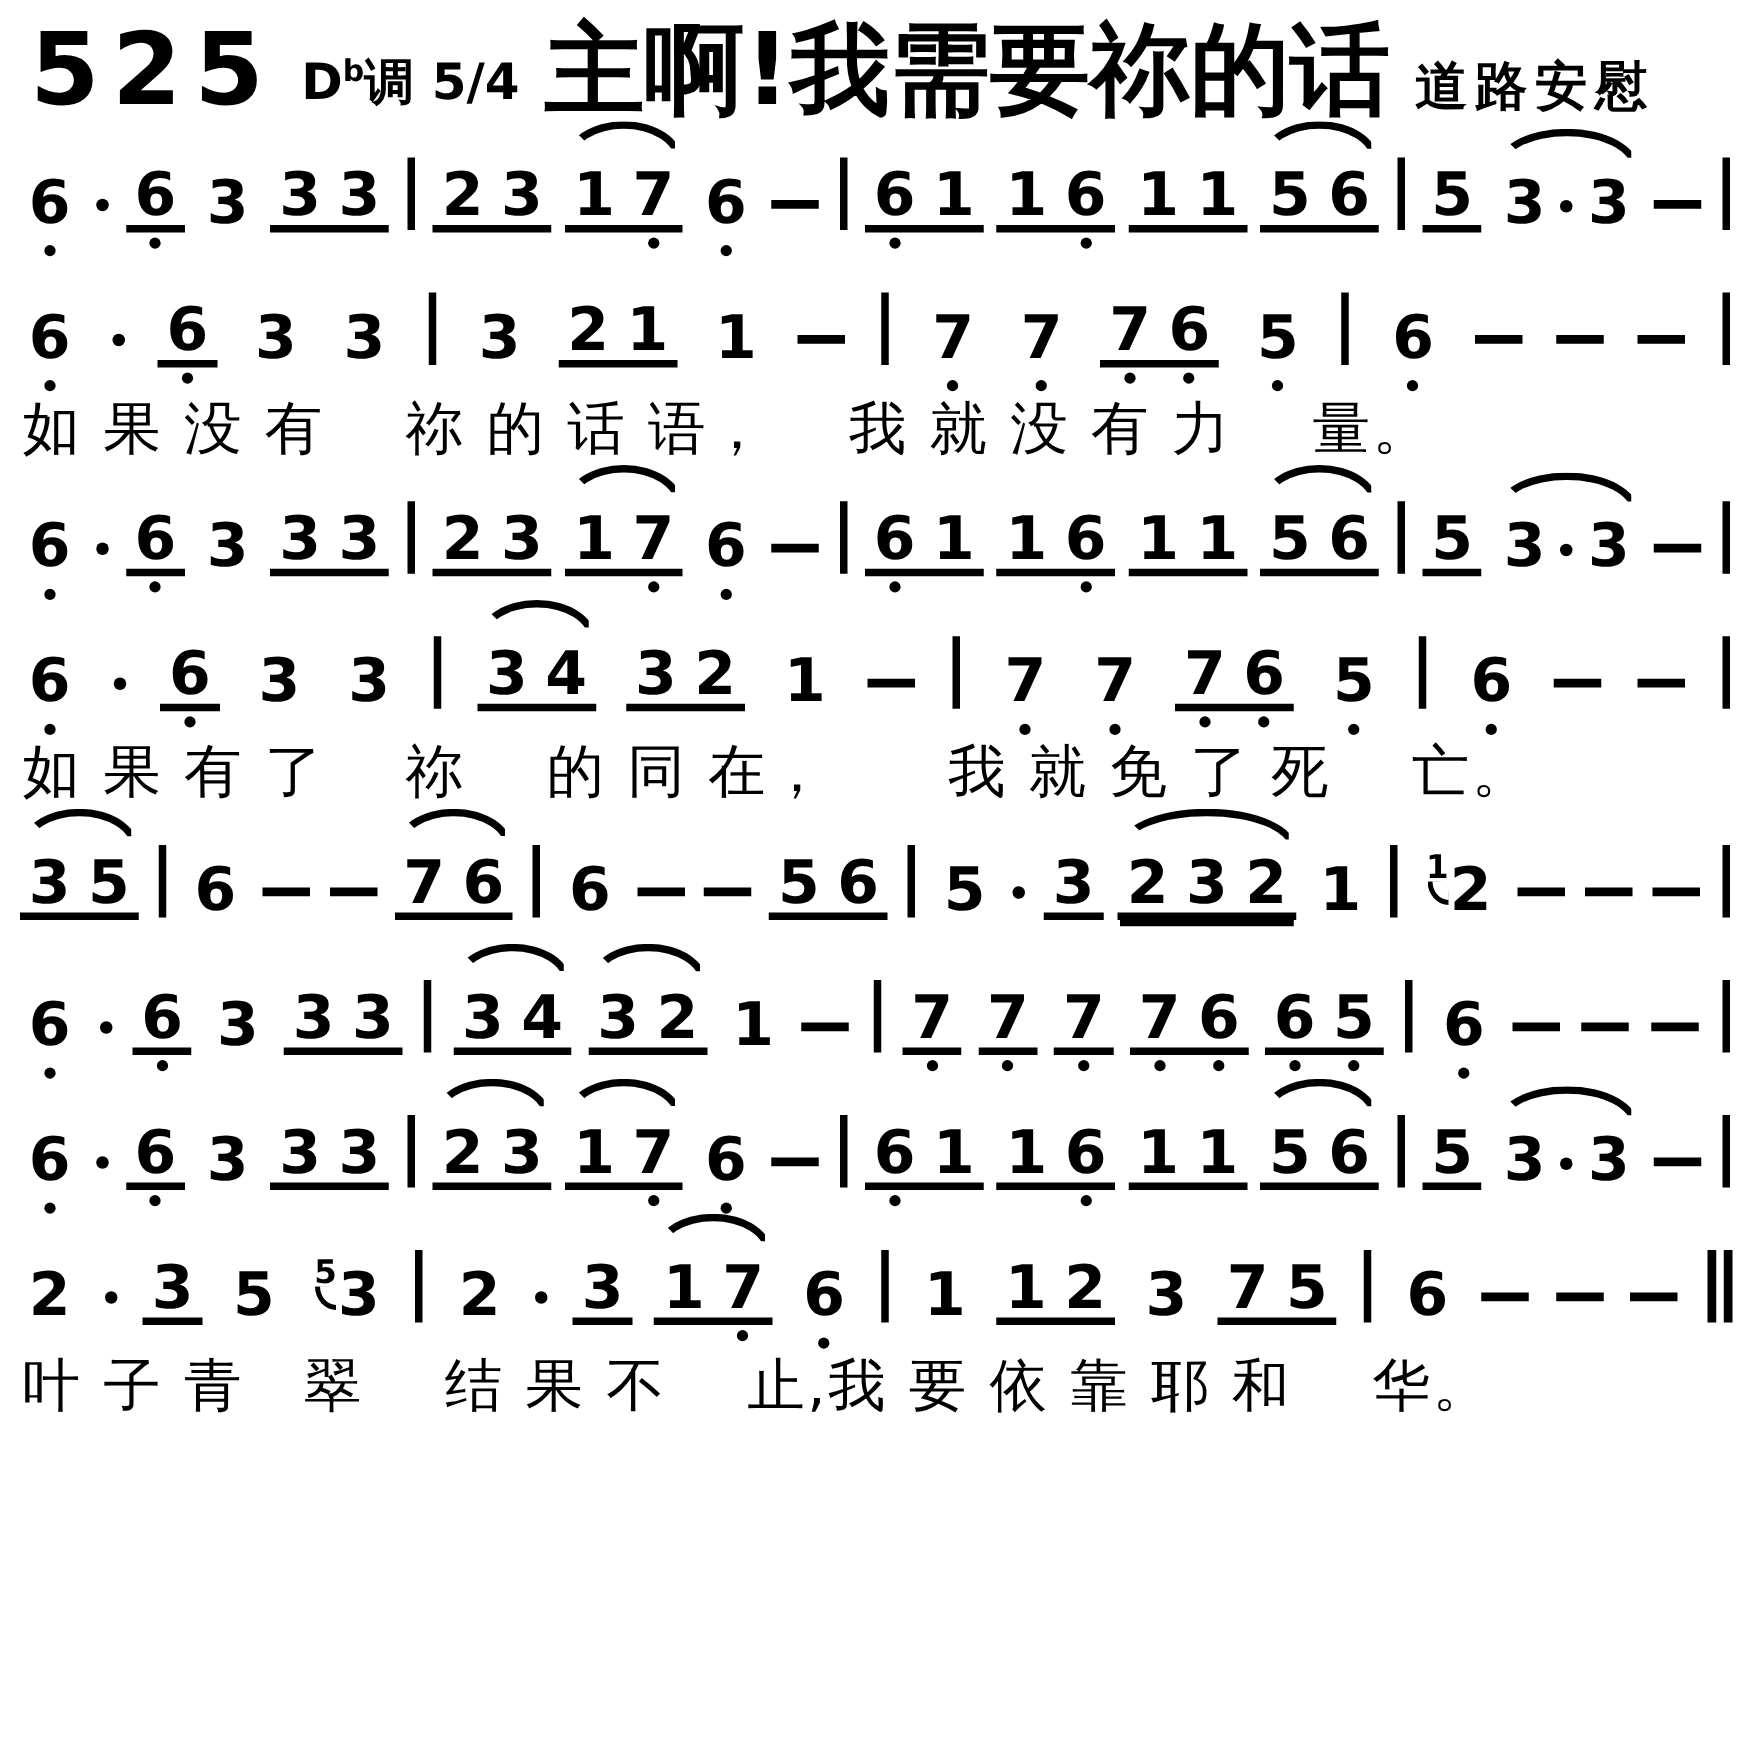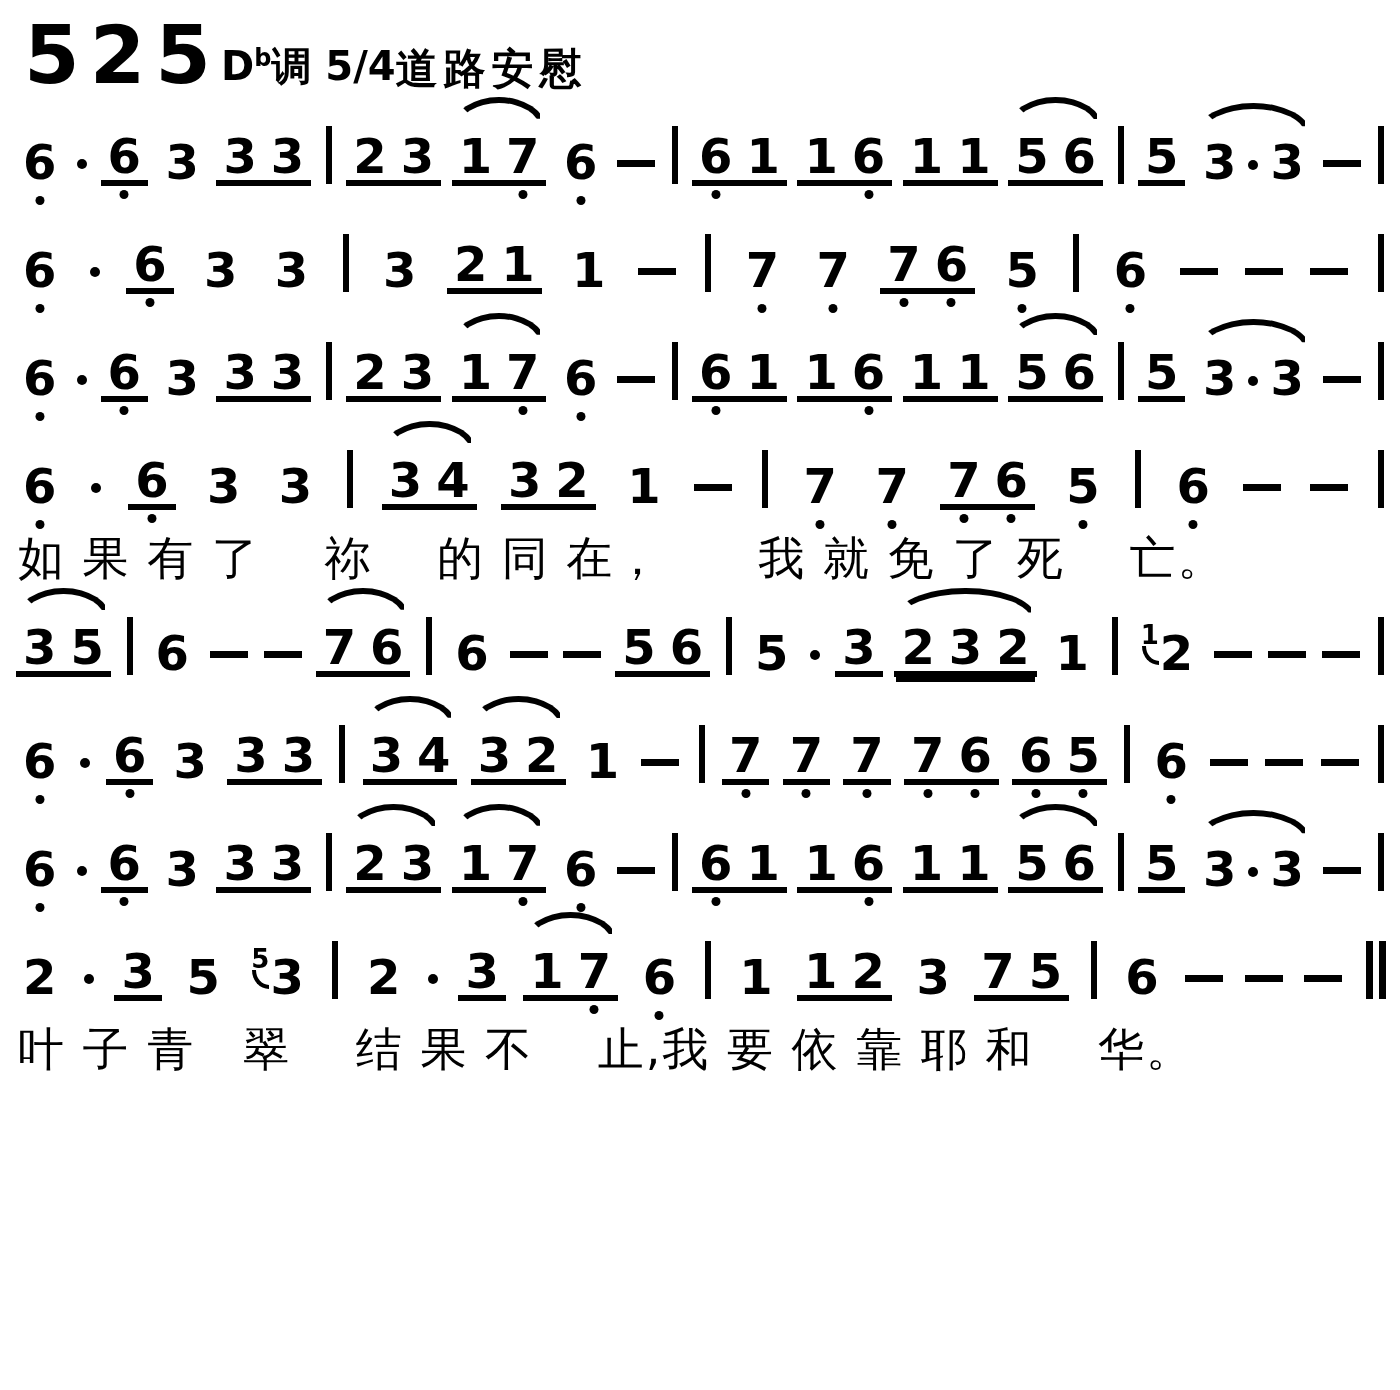--- a/index.html
+++ b/index.html
@@ -4,21 +4,21 @@
 <style>
   * { margin:0; padding:0; box-sizing:border-box; }
   html,body { background:#ffffff; }
   body {
     width:1400px; height:1390px; overflow:hidden;
     color:#000; font-family:"DejaVu Sans", sans-serif;
   }
   .sheet { width:1400px; padding:6px 10px 0 14px; }
 
   
-  .header { display:flex; align-items:flex-end; padding:10px 4px 2px 10px; }
+  .header { display:flex; align-items:flex-end; gap:20px; padding:10px 4px 2px 10px; }
   .hymn-number { font-size:80px; font-weight:bold; letter-spacing:10px; line-height:1; }
   .key-sig { font-size:40px; font-weight:bold; line-height:1; margin-bottom:10px; white-space:nowrap; }
   .key-sig sup { font-size:24px; vertical-align:super; }
   .song-title { font-size:80px; font-weight:bold; line-height:1; letter-spacing:0px; white-space:nowrap; }
   .category { font-size:42px; font-weight:bold; line-height:1.1; margin-bottom:4px; letter-spacing:6px; white-space:nowrap; }
 
   
   .music-line {
     display:flex; align-items:flex-end; justify-content:space-between;
     padding:28px 2px 20px 2px;
@@ -59,20 +59,21 @@
     white-space:pre; padding:0 2px; margin:2px 0 4px 2px; font-weight:500;
   }
 </style>
 </head>
 <body>
 
 <div class="sheet">
   <div class="header">
     <div class="hymn-number">525</div>
     <div class="key-sig"><span>D</span><sup>b</sup><span>调</span> <span>5/4</span></div>
+    <div class="song-title">主啊!我需要祢的话</div>
     <div class="category">道路安慰</div>
   </div>
 
   <div id="score">
       <div class="music-line">
         <span class="group">
           <span class="note">6<span class="lodot"></span></span>
         </span>
         <span class="augdot"></span>
         <span class="group ul1">
@@ -169,20 +170,21 @@
         </span>
         <span class="barline"></span>
         <span class="group">
           <span class="note">6<span class="lodot"></span></span>
         </span>
         <span class="dash"></span>
         <span class="dash"></span>
         <span class="dash"></span>
         <span class="barline"></span>
       </div>
+      <div class="lyric-line">如 果 没 有　 祢 的 话 语，　 我 就 没 有 力　 量。</div>
       <div class="music-line">
         <span class="group">
           <span class="note">6<span class="lodot"></span></span>
         </span>
         <span class="augdot"></span>
         <span class="group ul1">
           <span class="note">6<span class="lodot"></span></span>
         </span>
         <span class="group">
           <span class="note">3</span>

